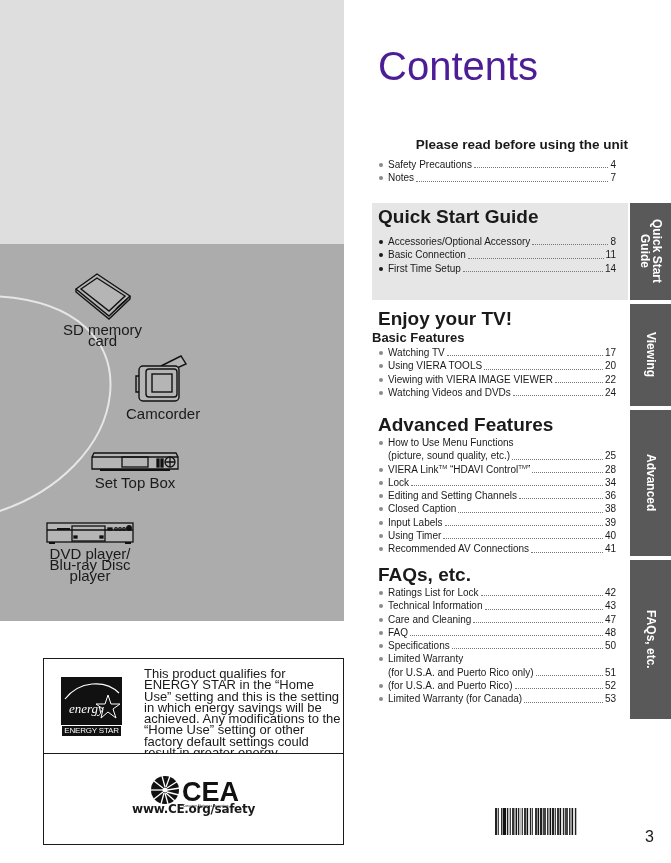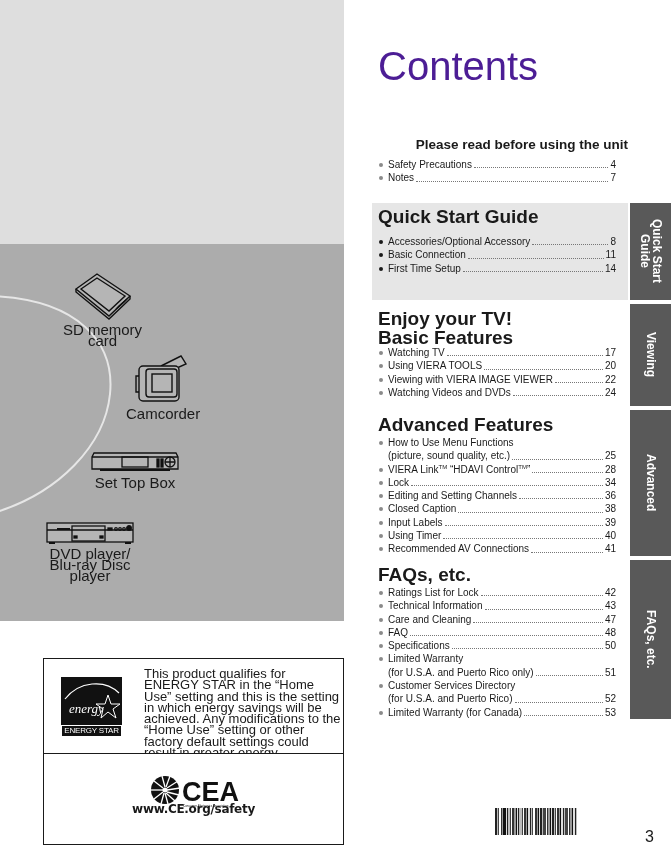--- a/index.html
+++ b/index.html
@@ -11,21 +11,21 @@
   .left-mid svg.arc { position: absolute; left: 0; top: 0; }
   .device { position: absolute; text-align: center; font-size: 15px; line-height: 11px; color: #1a1a1a; }
   .device svg { display: block; margin: 0 auto 4px auto; }
 
   .title { position: absolute; left: 378px; top: 44px; font-size: 40px; color: #4c1d95; font-weight: normal; letter-spacing: 0px; }
 
   .sec { position: absolute; left: 372px; width: 256px; }
   .sec.shaded { background: #e6e6e6; }
   .sec h2 { font-size: 13.5px; font-weight: bold; margin-left: 2px; text-align: right; }
   .sec h1 { font-size: 19px; font-weight: bold; margin-left: 6px; line-height: 22px; }
-  .sec h3 { font-size: 19px; font-weight: bold; margin-left: 6px; line-height: 16px; }
+  .sec h3 { font-size: 13px; font-weight: bold; line-height: 16px; }
   .toc { list-style: none; margin-left: 6px; width: 238px; }
   .toc li { font-size: 10px; line-height: 13.3px; position: relative; padding-left: 10px; }
   .toc li::before { content: ""; position: absolute; left: 1px; top: 5px; width: 4px; height: 4px; border-radius: 50%; background: #8a8a8a; }
   .sec.shaded .toc li::before { background: #1a1a1a; }
   .toc .row { display: flex; align-items: flex-end; }
   .toc .lbl { white-space: nowrap; }
   .toc .dots { flex: 1; border-bottom: 1px dotted #777; margin: 0 2px 3px 2px; height: 1px; }
   .toc .pg { white-space: nowrap; }
   .toc sup { font-size: 6px; vertical-align: top; line-height: 8px; }
 
@@ -306,21 +306,20 @@
       </li>
     <li>
         <div>Limited Warranty</div>
         <div class="row">
           <span class="lbl">(for U.S.A. and Puerto Rico only)</span>
           <span class="dots"></span>
           <span class="pg">51</span>
         </div>
       </li>
     <li>
-        <div>Customer Services Directory</div>
         <div class="row">
           <span class="lbl">(for U.S.A. and Puerto Rico)</span>
           <span class="dots"></span>
           <span class="pg">52</span>
         </div>
       </li>
     <li>
         <div class="row">
           <span class="lbl">Limited Warranty (for Canada)</span>
           <span class="dots"></span>

